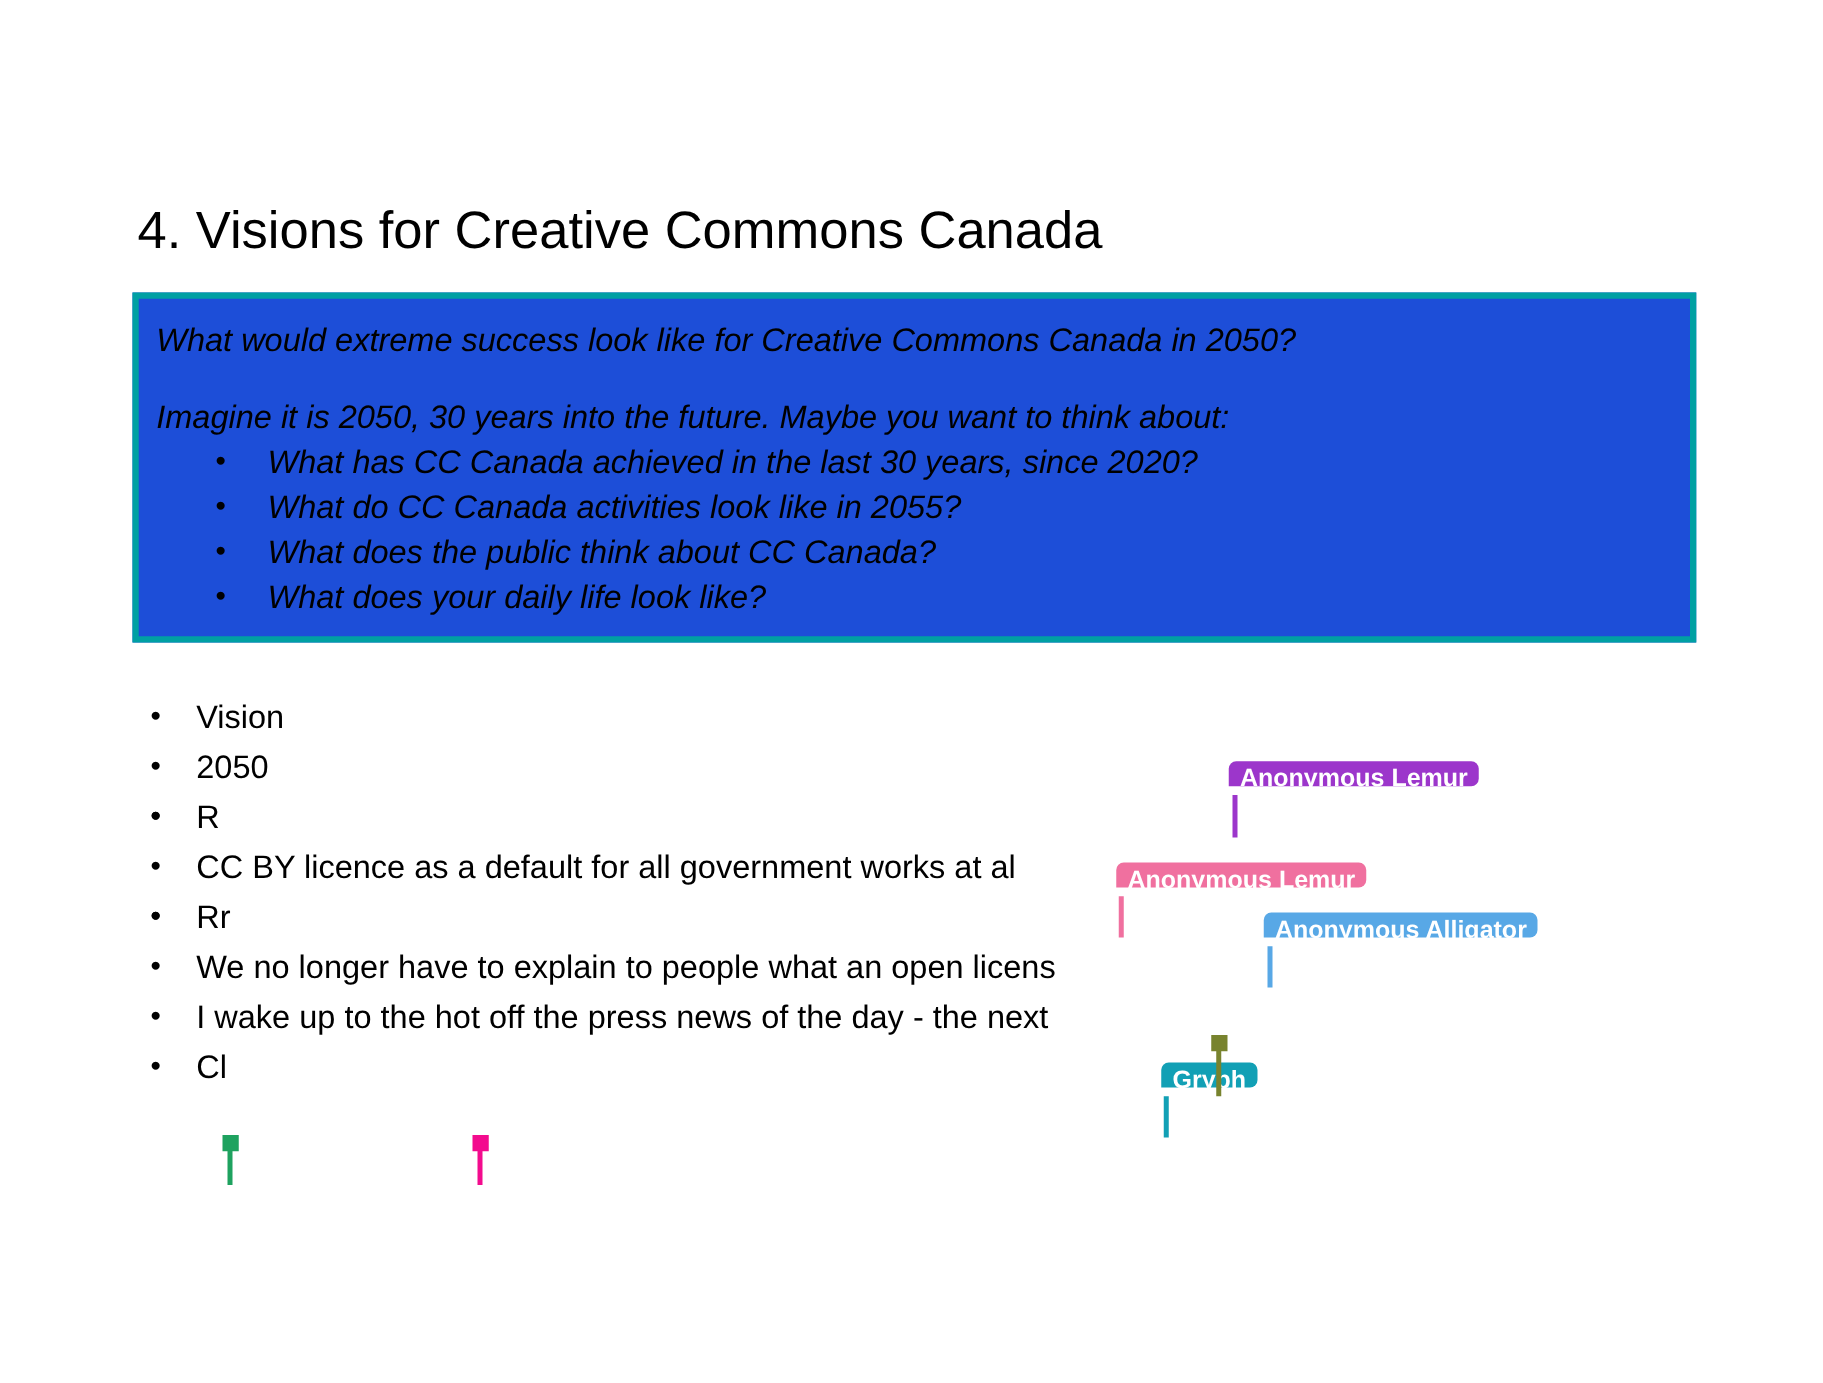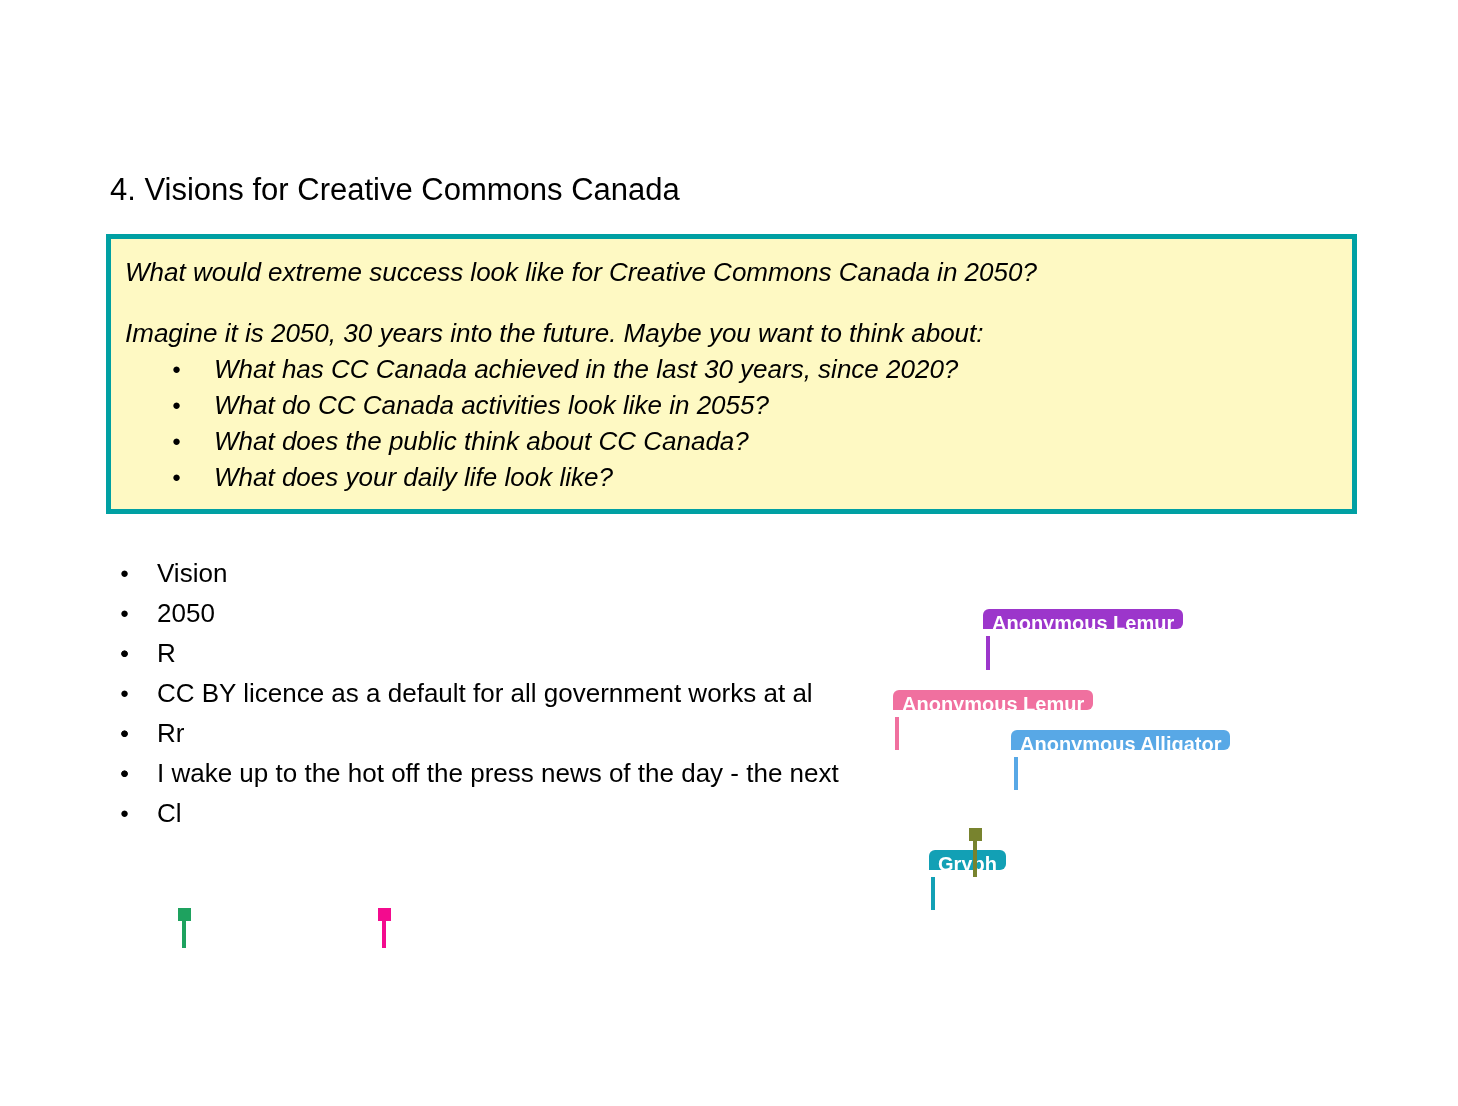--- a/index.html
+++ b/index.html
@@ -9,22 +9,22 @@
     width: 1458px;
     height: 1106px;
     background: #ffffff;
     font-family: "Liberation Sans", sans-serif;
     color: #000000;
     overflow: hidden;
   }
   .doc-title {
     position: absolute;
     left: 110px;
-    top: 172px;
-    font-size: 31px;
+    top: 160px;
+    font-size: 42px;
     font-weight: 400;
     white-space: nowrap;
   }
   .prompt-box {
     position: absolute;
     left: 106px;
     top: 234px;
     width: 1251px;
     height: 280px;
     border: 5px solid #00A0A3;
@@ -115,21 +115,21 @@
   .flag-pink-sq    { left: 378px; top: 908px; }
   .flag-pink-ln    { left: 382px; top: 920px; height: 28px; }
 </style>
 </head>
 <body>
 
 <div class="page">
 
   <h1 class="doc-title">4. Visions for Creative Commons Canada</h1>
 
-  <div class="prompt-box" style="background-color: #fef9c3; border-color: rgb(0, 160, 163);">
+  <div class="prompt-box" style="background-color: #1d4ed8; border-color: rgb(0, 160, 163);">
     <p class="question">What would extreme success look like for Creative Commons Canada in 2050?</p>
     <p class="intro">Imagine it is 2050, 30 years into the future. Maybe you want to think about:</p>
     <ul class="box-list">
       <li>
         <span class="bullet">●</span>
         <span>What has CC Canada achieved in the last 30 years, since 2020?</span>
       </li>
       <li>
         <span class="bullet">●</span>
         <span>What do CC Canada activities look like in 2055?</span>
@@ -167,20 +167,21 @@
     </li>
     <li>
       <span class="bullet">●</span>
     </li>
     <li>
       <span class="bullet">●</span>
       <span>Rr</span>
     </li>
     <li>
       <span class="bullet">●</span>
+      <span>We no longer have to explain to people what an open licens</span>
     </li>
     <li>
       <span class="bullet">●</span>
       <span>I wake up to the hot off the press news of the day - the next</span>
     </li>
     <li>
       <span class="bullet">●</span>
       <span>Cl</span>
     </li>
   </ul>

